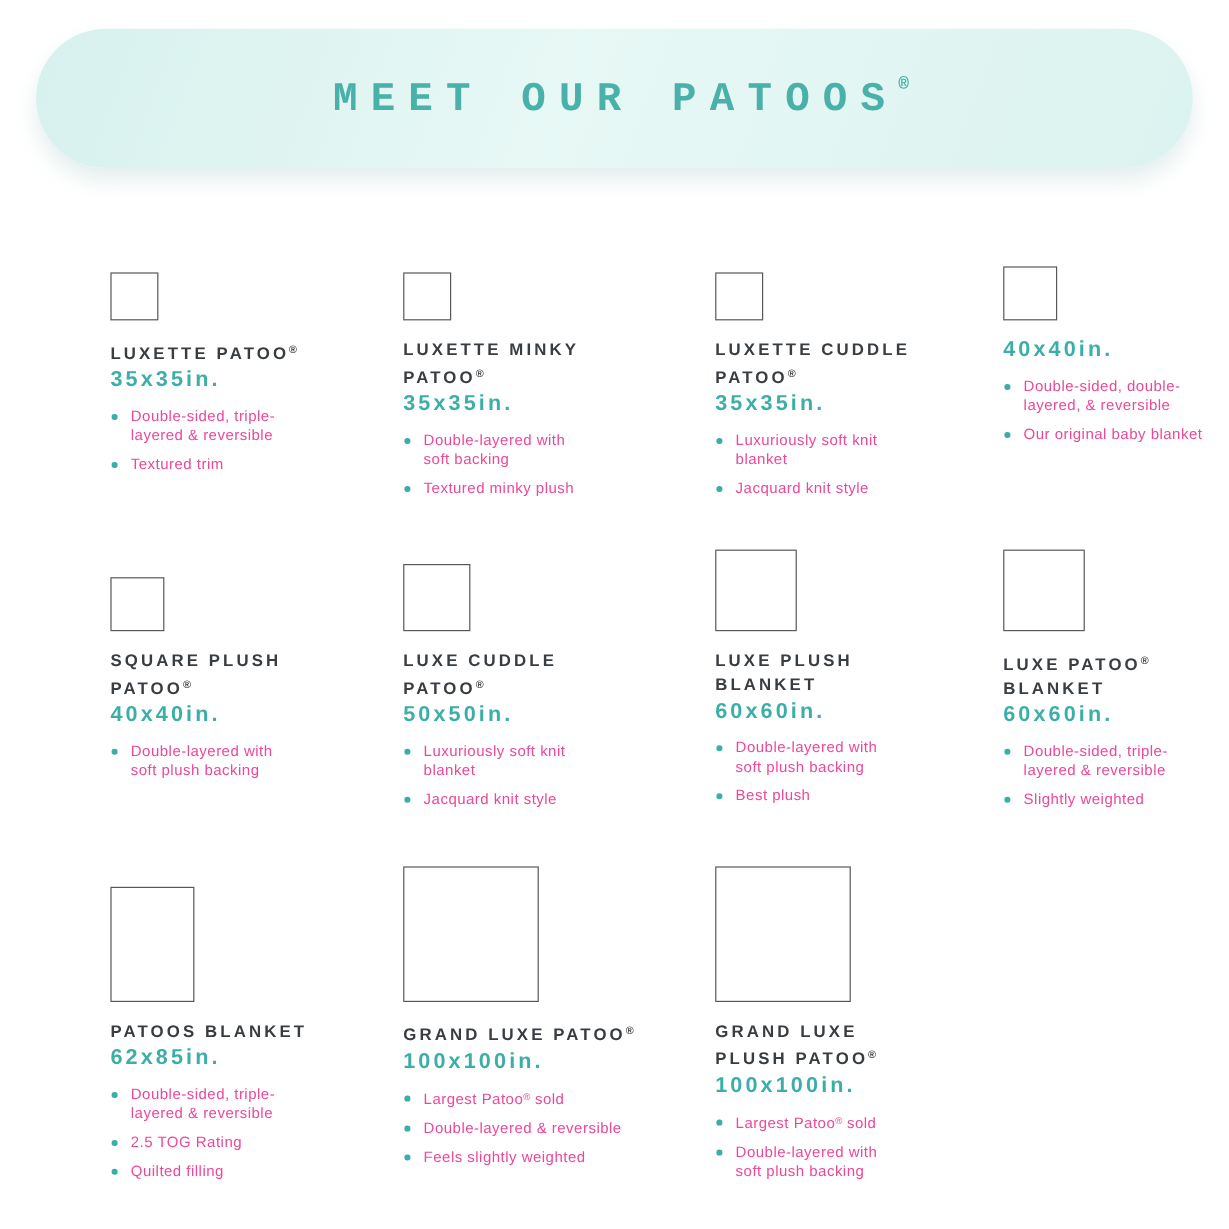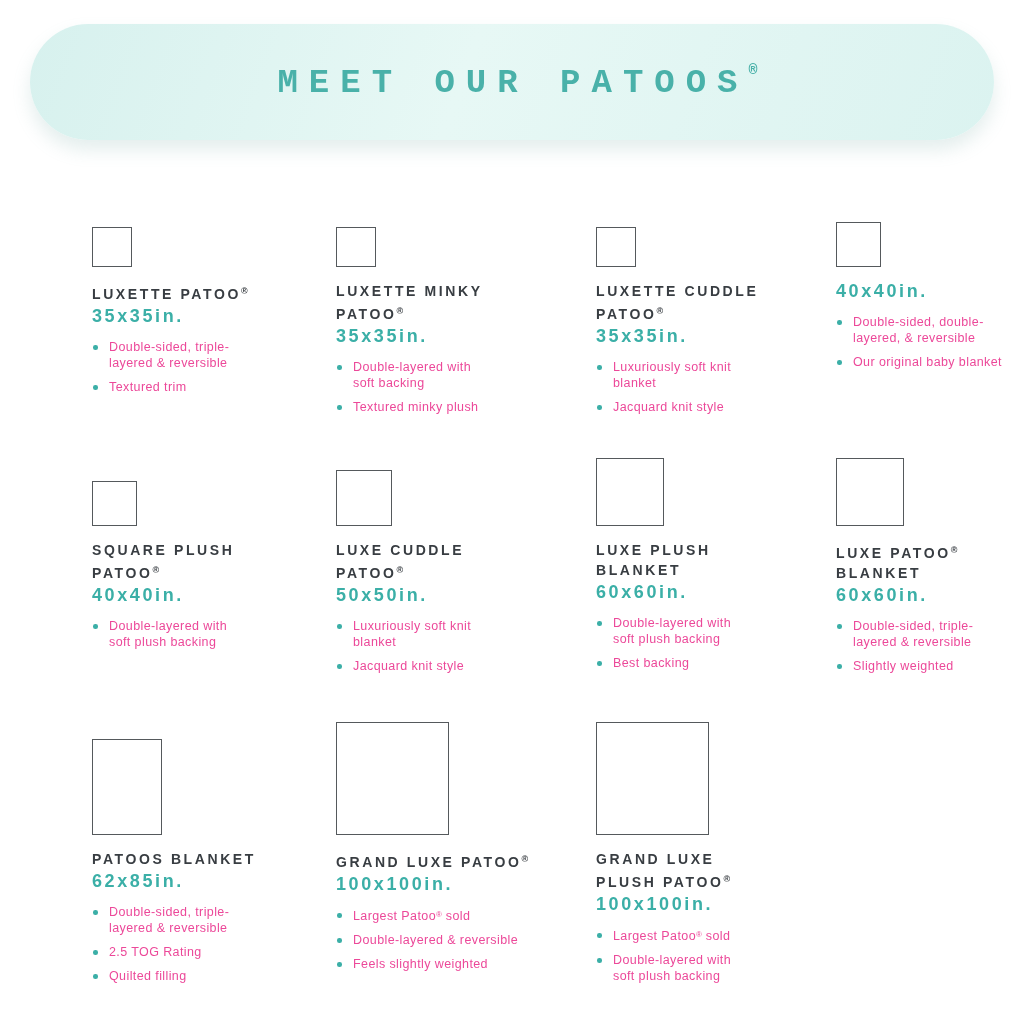--- a/index.html
+++ b/index.html
@@ -146,21 +146,21 @@
   <article class="card r2">
     <div class="swatch-area">
       <div class="swatch" style="width: 68px; height: 68px;"></div>
     </div>
     <h3 class="pname">LUXE PLUSH
 BLANKET</h3>
     <div class="psize">60x60in.</div>
     <ul class="features">
       <li>Double-layered with
 soft plush backing</li>
-      <li>Best backing</li>
+      <li>Best plush</li>
     </ul>
   </article>
 
   <article class="card r2">
     <div class="swatch-area">
       <div class="swatch" style="width: 68px; height: 68px;"></div>
     </div>
     <h3 class="pname">LUXE PATOO<sup>®</sup>
 BLANKET</h3>
     <div class="psize">60x60in.</div>

